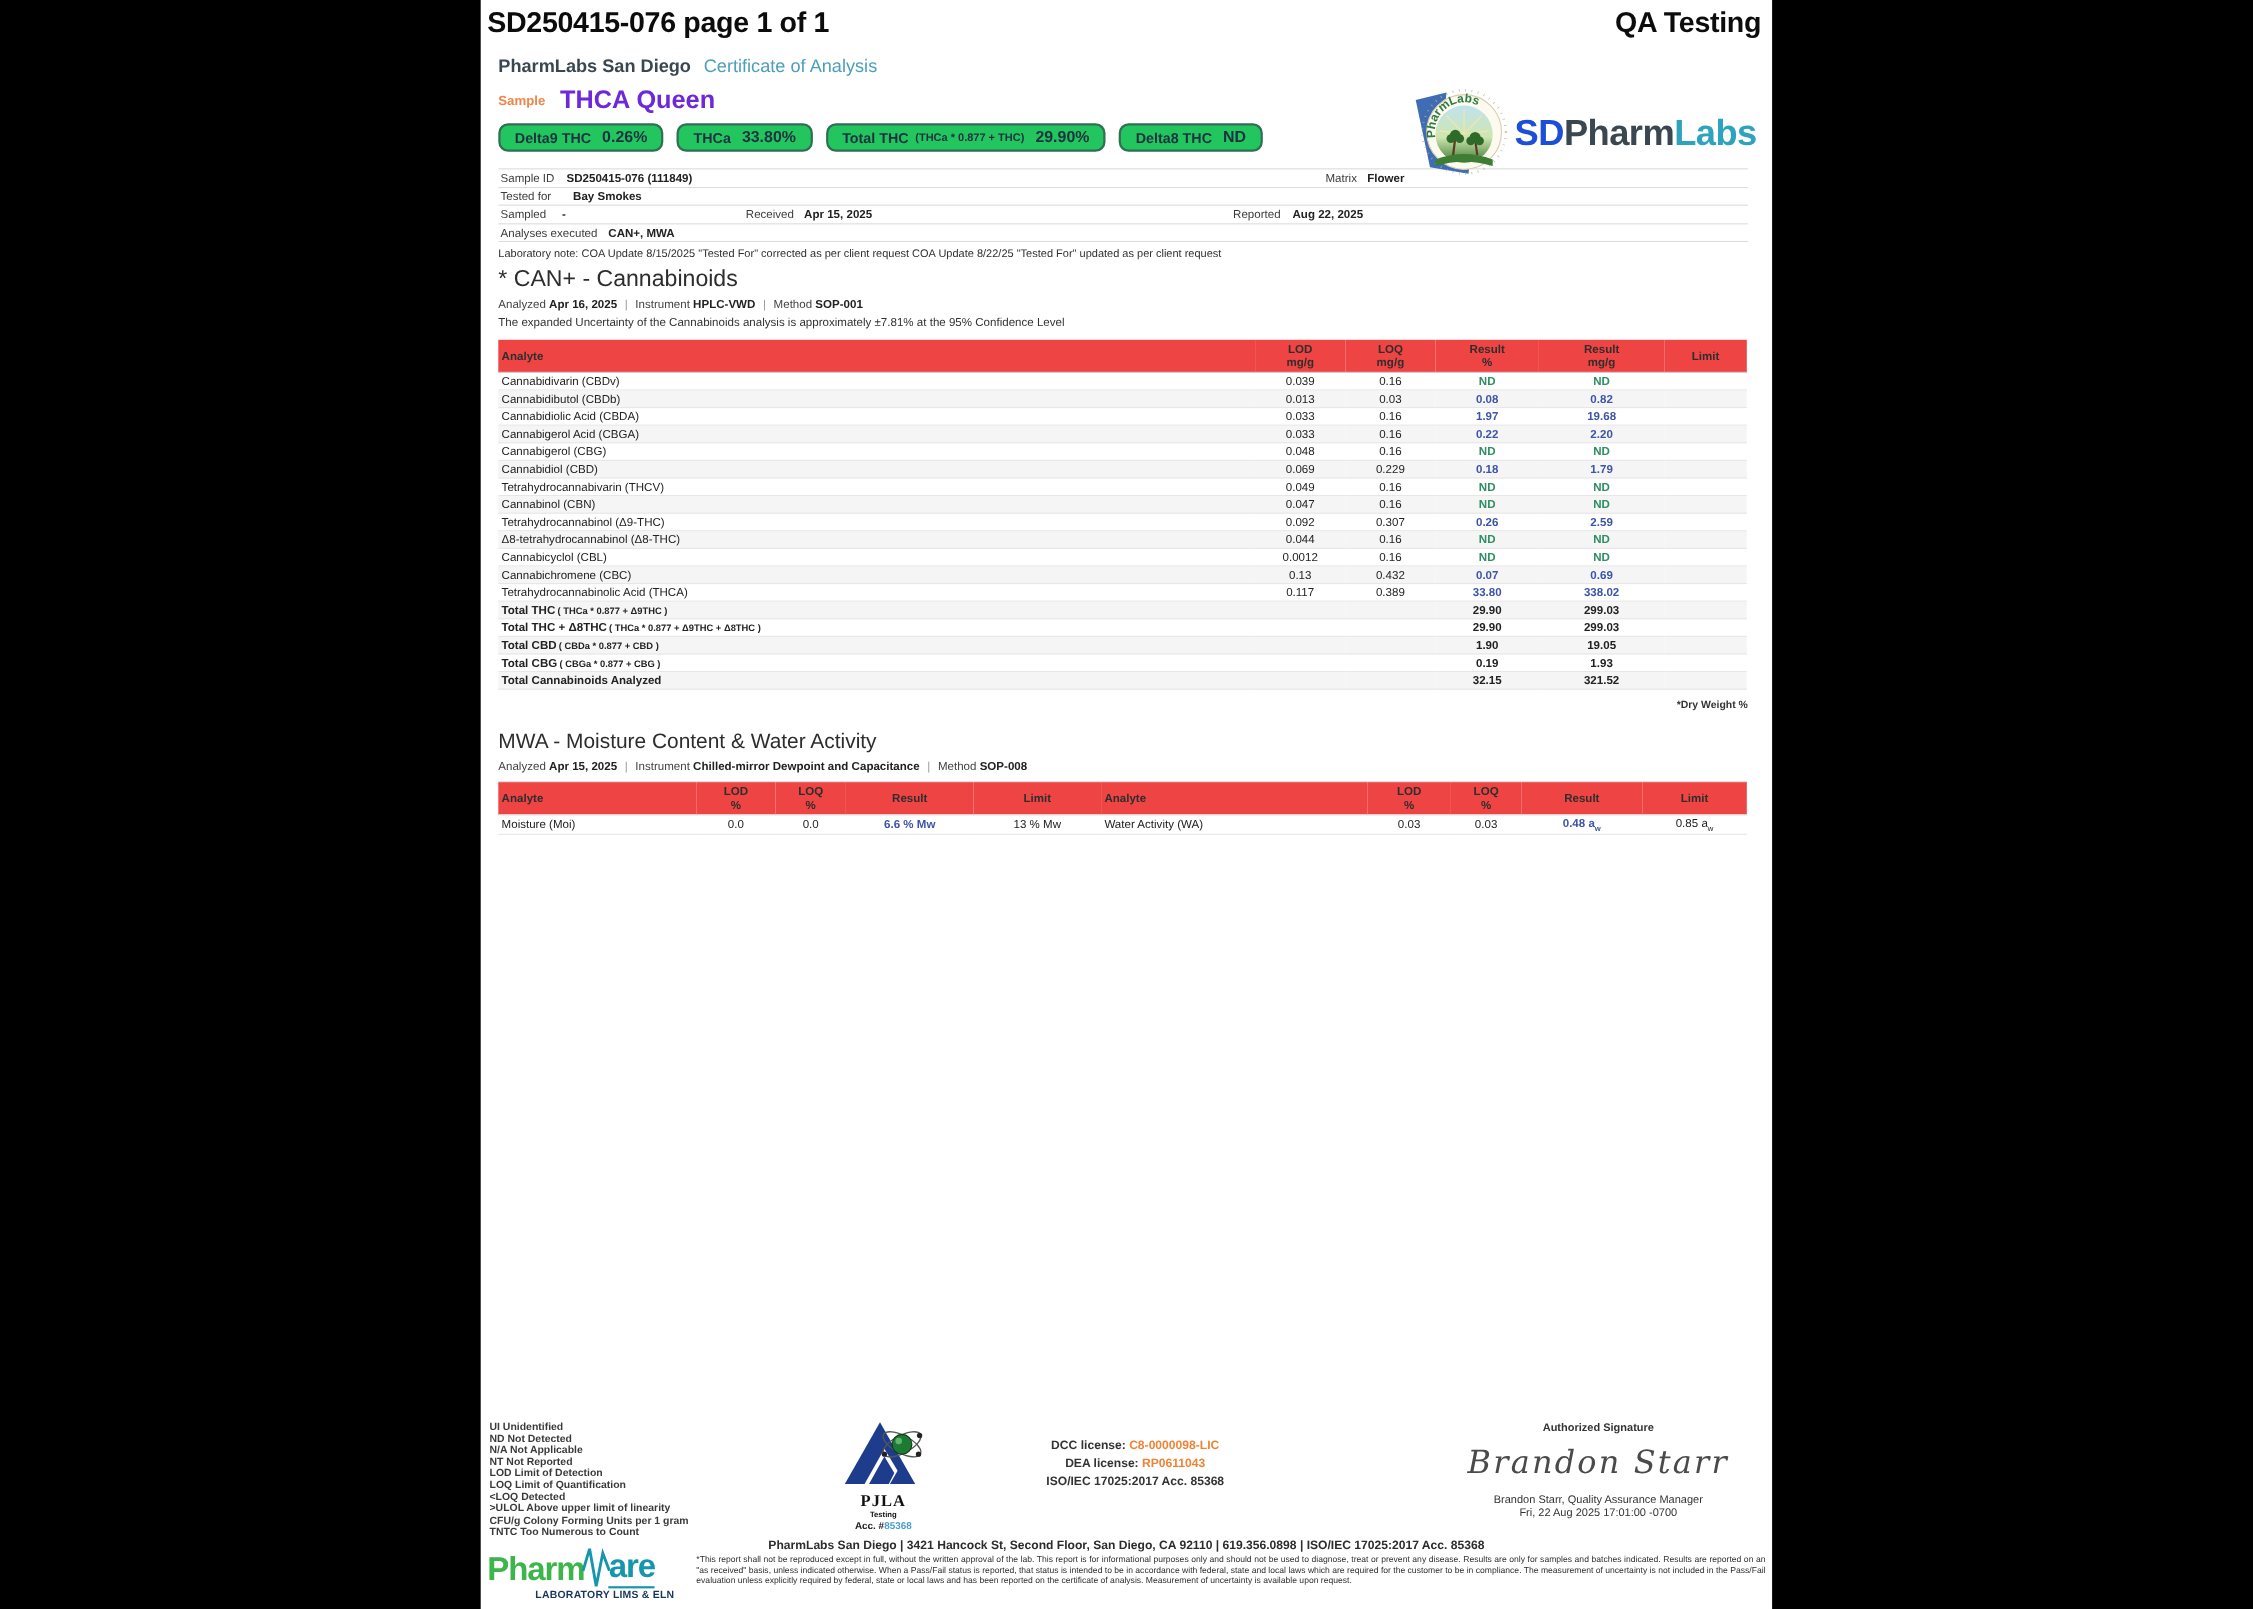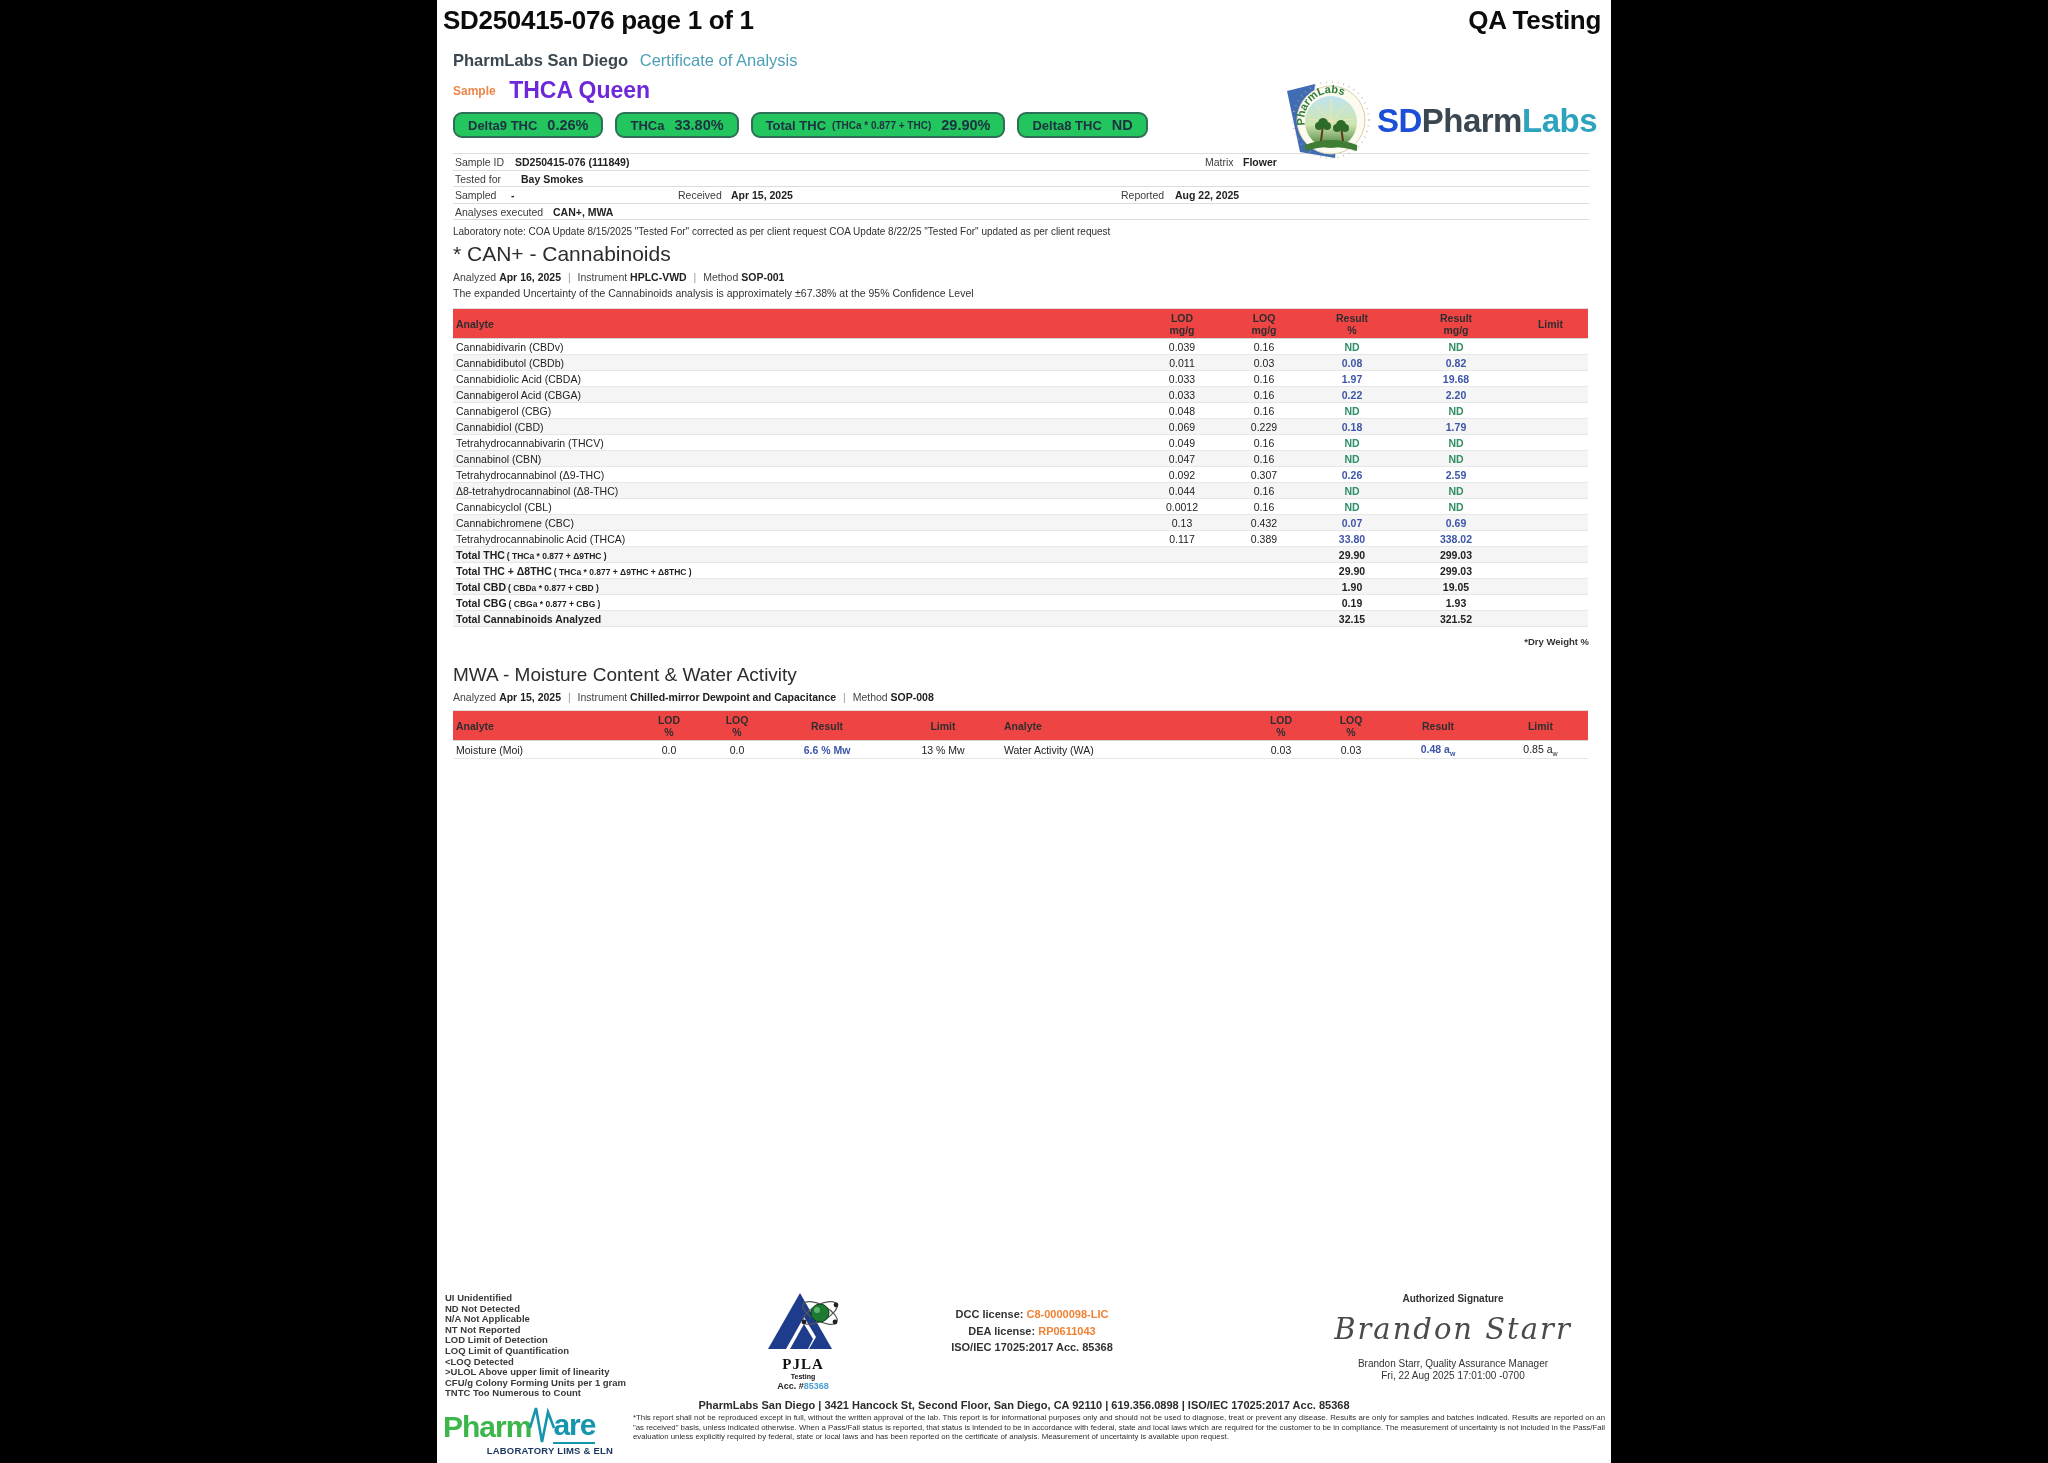--- a/index.html
+++ b/index.html
@@ -216,21 +216,21 @@
     <div class="analyzed-line">
       <span>Analyzed</span>
       <b>Apr 16, 2025</b>
       <span class="sep">|</span>
       <span>Instrument</span>
       <b>HPLC-VWD</b>
       <span class="sep">|</span>
       <span>Method</span>
       <b>SOP-001</b>
     </div>
-    <div class="uncert">The expanded Uncertainty of the Cannabinoids analysis is approximately ±67.38% at the 95% Confidence Level</div>
+    <div class="uncert">The expanded Uncertainty of the Cannabinoids analysis is approximately ±7.81% at the 95% Confidence Level</div>
 
     <table class="cann-table">
       <colgroup>
         <col style="width:688px">
           <col style="width:82px">
           <col style="width:82px">
         <col style="width:94px">
           <col style="width:114px">
           <col style="width:75px">
       </colgroup>
@@ -262,21 +262,21 @@
             <td class="c-an"><span class="an">Cannabidivarin (CBDv)</span><span class="fm"></span></td>
             <td class="c-num">0.039</td>
             <td class="c-num">0.16</td>
             <td class="c-num res">ND</td>
             <td class="c-num res">ND</td>
             <td class="c-num"></td>
           </tr>
 
           <tr data-kind="detect">
             <td class="c-an"><span class="an">Cannabidibutol (CBDb)</span><span class="fm"></span></td>
-            <td class="c-num">0.011</td>
+            <td class="c-num">0.013</td>
             <td class="c-num">0.03</td>
             <td class="c-num res">0.08</td>
             <td class="c-num res">0.82</td>
             <td class="c-num"></td>
           </tr>
 
           <tr data-kind="detect">
             <td class="c-an"><span class="an">Cannabidiolic Acid (CBDA)</span><span class="fm"></span></td>
             <td class="c-num">0.033</td>
             <td class="c-num">0.16</td>

